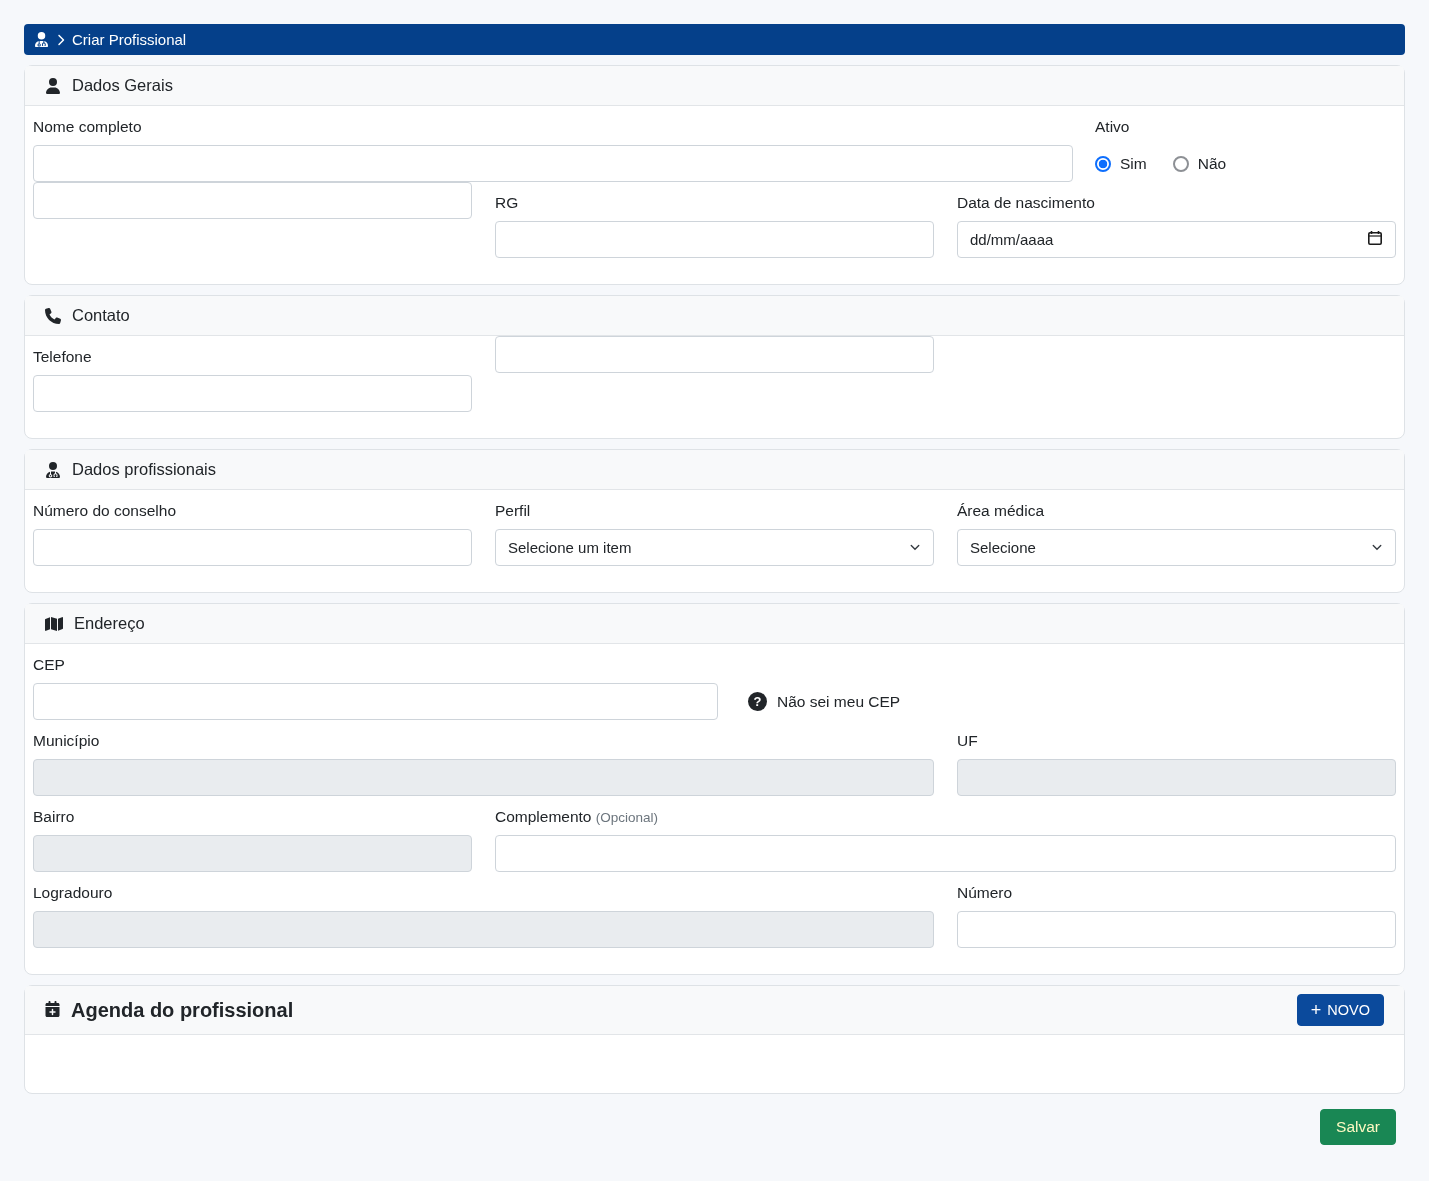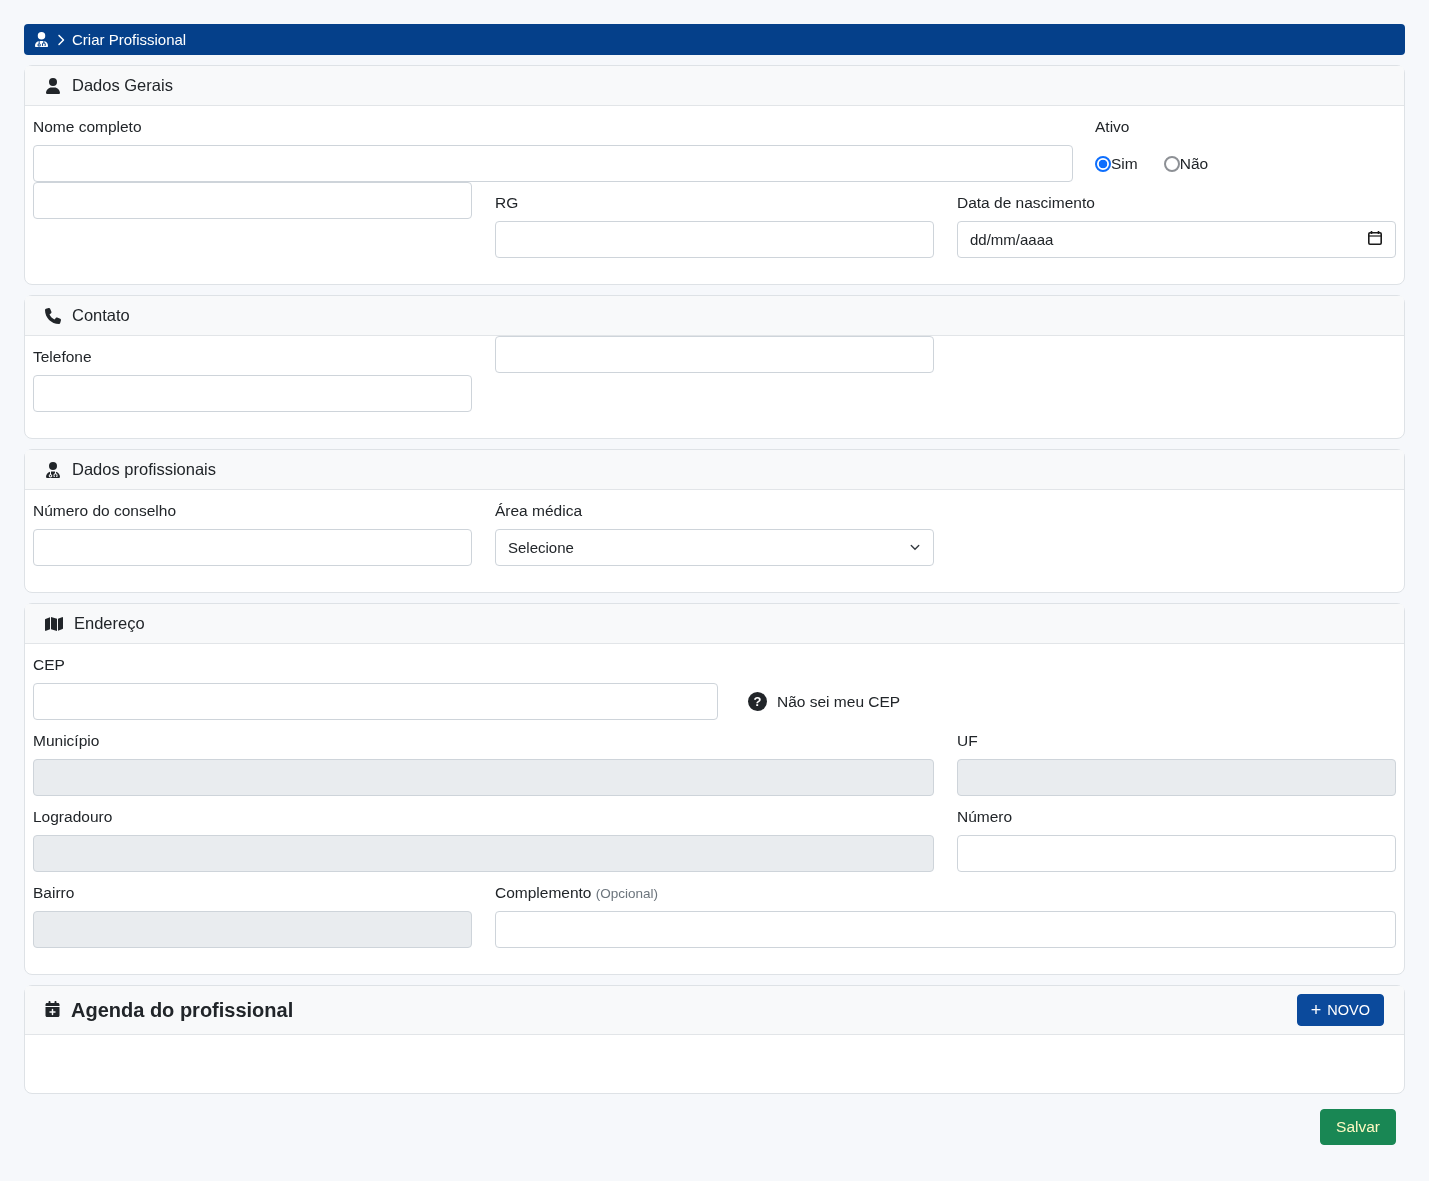--- a/index.html
+++ b/index.html
@@ -41,21 +41,21 @@
   input.input{display:block; font-family:"Liberation Sans",sans-serif;}
   .input.disabled{background:var(--disabled);}
   .select{justify-content:space-between; cursor:pointer;}
   .select .chev{color:#343a40;}
   .date{justify-content:space-between;}
   .row{display:grid; grid-template-columns:1fr 1fr 1fr; gap:23px;}
   .row .span2{grid-column:span 2;}
   .row-name{display:grid; grid-template-columns:1040px 1fr; gap:22px;}
   
   .radio-group{display:flex; align-items:center; gap:26px; height:37px;}
-  .radio-opt{display:flex; align-items:center; gap:0; font-size:15.5px; cursor:pointer;}
+  .radio-opt{display:flex; align-items:center; gap:9px; font-size:15.5px; cursor:pointer;}
   .radio{width:16px;height:16px;border-radius:50%;border:2px solid #8d9095;background:#fff;flex:0 0 auto;}
   .radio.checked{border-color:var(--radio); background:radial-gradient(circle, var(--radio) 0 4px, #fff 4.6px);}
   
   .cep-row{display:flex; align-items:center;}
   .cep-row .input{width:685px;}
   .cep-help{display:flex; align-items:center; gap:10px; margin-left:30px; font-size:15.5px; cursor:pointer;}
   .q-icon{
     width:19px;height:19px;border-radius:50%;background:#212529;color:#fff;
     font-size:13px;font-weight:bold;display:flex;align-items:center;justify-content:center;
   }
@@ -182,20 +182,31 @@
       </span>
       <span>Dados profissionais</span>
     </div>
     <div class="card-body">
       <div class="row">
         <div>
           <span class="field-label">Número do conselho</span>
           <input class="input" type="text" value="" style="">
         </div>
         <div>
+          <span class="field-label">Perfil</span>
+          <div class="input select">
+            <span>Selecione um item</span>
+            <span class="chev">
+              <svg width="12" height="12" viewBox="0 0 16 16" fill="none" stroke="currentColor" stroke-width="1.8" stroke-linecap="round">
+                  <path d="M3 6l5 5 5-5"></path>
+                </svg>
+            </span>
+          </div>
+        </div>
+        <div>
           <span class="field-label">Área médica</span>
           <div class="input select">
             <span>Selecione</span>
             <span class="chev">
               <svg width="12" height="12" viewBox="0 0 16 16" fill="none" stroke="currentColor" stroke-width="1.8" stroke-linecap="round">
                   <path d="M3 6l5 5 5-5"></path>
                 </svg>
             </span>
           </div>
         </div>
@@ -227,39 +238,39 @@
         <div class="span2">
           <span class="field-label">Município</span>
           <input class="input disabled" type="text" value="" disabled="" style="">
         </div>
         <div>
           <span class="field-label">UF</span>
           <input class="input disabled" type="text" value="" disabled="" style="">
         </div>
       </div>
       <div class="row">
-        <div class="span2">
-          <span class="field-label">Logradouro</span>
-          <input class="input disabled" type="text" value="" disabled="" style="">
-        </div>
-        <div>
-          <span class="field-label">Número</span>
-          <input class="input" type="text" value="" style="">
-        </div>
-      </div>
-      <div class="row">
         <div>
           <span class="field-label">Bairro</span>
           <input class="input disabled" type="text" value="" disabled="" style="">
         </div>
         <div class="span2">
           <span class="field-label">
             <span>Complemento</span>
             <span class="optional">(Opcional)</span>
           </span>
+          <input class="input" type="text" value="" style="">
+        </div>
+      </div>
+      <div class="row">
+        <div class="span2">
+          <span class="field-label">Logradouro</span>
+          <input class="input disabled" type="text" value="" disabled="" style="">
+        </div>
+        <div>
+          <span class="field-label">Número</span>
           <input class="input" type="text" value="" style="">
         </div>
       </div>
     </div>
   </div>
 
   <div class="card">
     <div class="agenda-header">
       <span class="agenda-title">
         <span>

